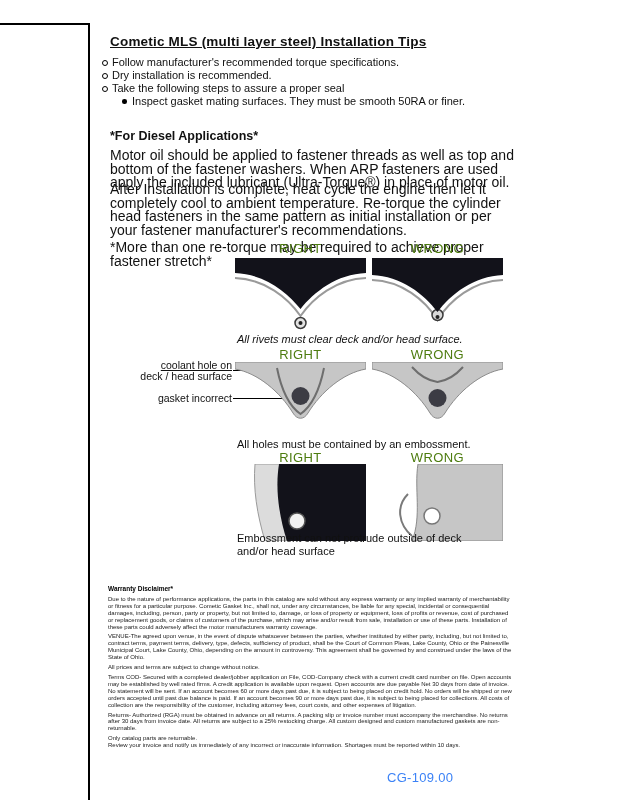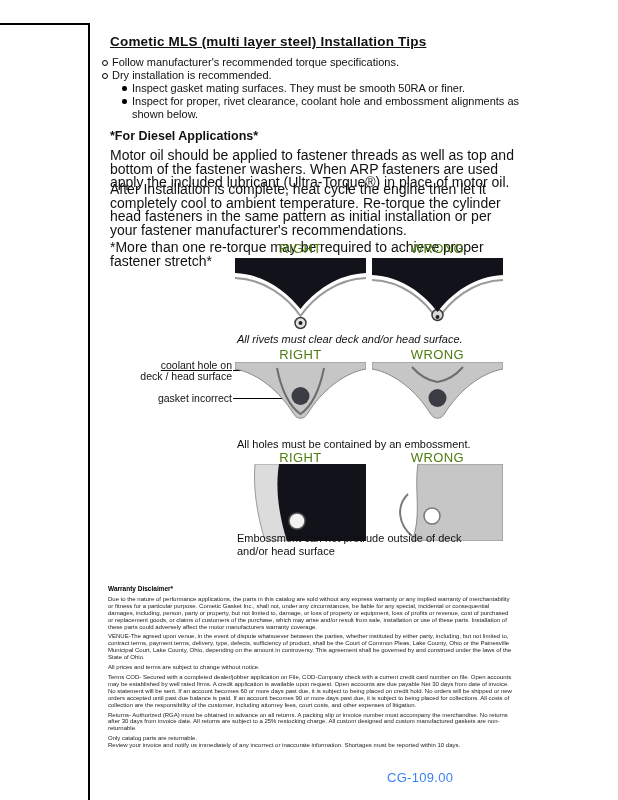--- a/index.html
+++ b/index.html
@@ -33,22 +33,22 @@
 <div class="page">
 
   <div class="abs rule" style="left:0;top:10px;width:89px;height:2px;"></div>
   <div class="abs rule" style="left:88px;top:10px;width:2px;height:785px;"></div>
 
   <div class="abs title" style="left:110px;top:21px;">Cometic MLS (multi layer steel) Installation Tips</div>
 
   <ul class="abs bullets" style="left:101px;top:43px;width:430px;">
     <li class="l1">Follow manufacturer's recommended torque specifications.</li>
     <li class="l1">Dry installation is recommended.</li>
+    <li class="l1">Take the following steps to assure a proper seal</li>
     <li class="l2">Inspect gasket mating surfaces.  They must be smooth 50RA or finer.</li>
-    <li class="l2">Inspect for proper, rivet clearance, coolant hole and embossment alignments as shown below.</li>
   </ul>
 
   <div class="abs h2" style="left:110px;top:116px;">*For Diesel Applications*</div>
   <div class="abs body-text" style="left:110px;top:136px;">Motor oil should be applied to fastener threads as well as top and bottom of the fastener washers. When ARP fasteners are used apply the included lubricant (Ultra-Torque®) in place of motor oil.</div>
   <div class="abs body-text" style="left:110px;top:170px;">After Installation is complete, heat cycle the engine then let it completely cool to ambient temperature. Re-torque the cylinder head fasteners in the same pattern as initial installation or per your fastener manufacturer's recommendations.</div>
   <div class="abs body-text" style="left:110px;top:228px;">*More than one re-torque may be required to achieve proper fastener stretch*</div>
 
   <div class="abs dlabel" style="left:235px;top:228px;">RIGHT</div>
   <div class="abs dlabel" style="left:372px;top:228px;">WRONG</div>
 

